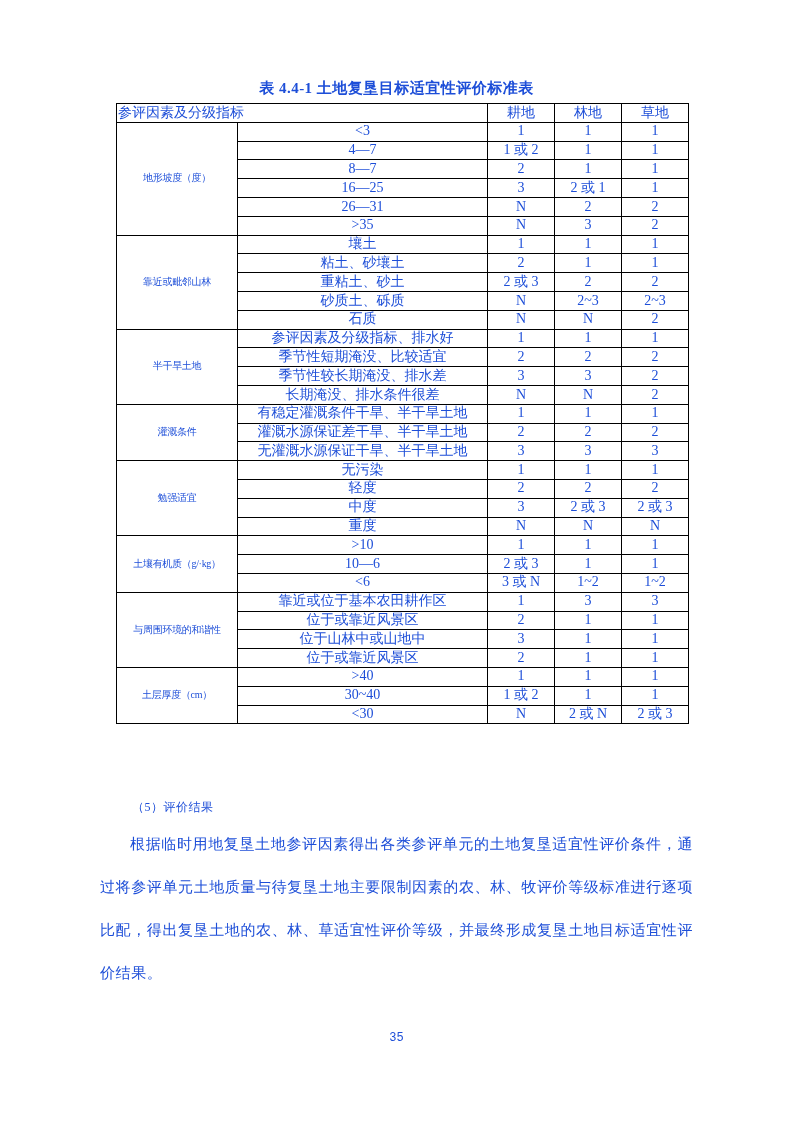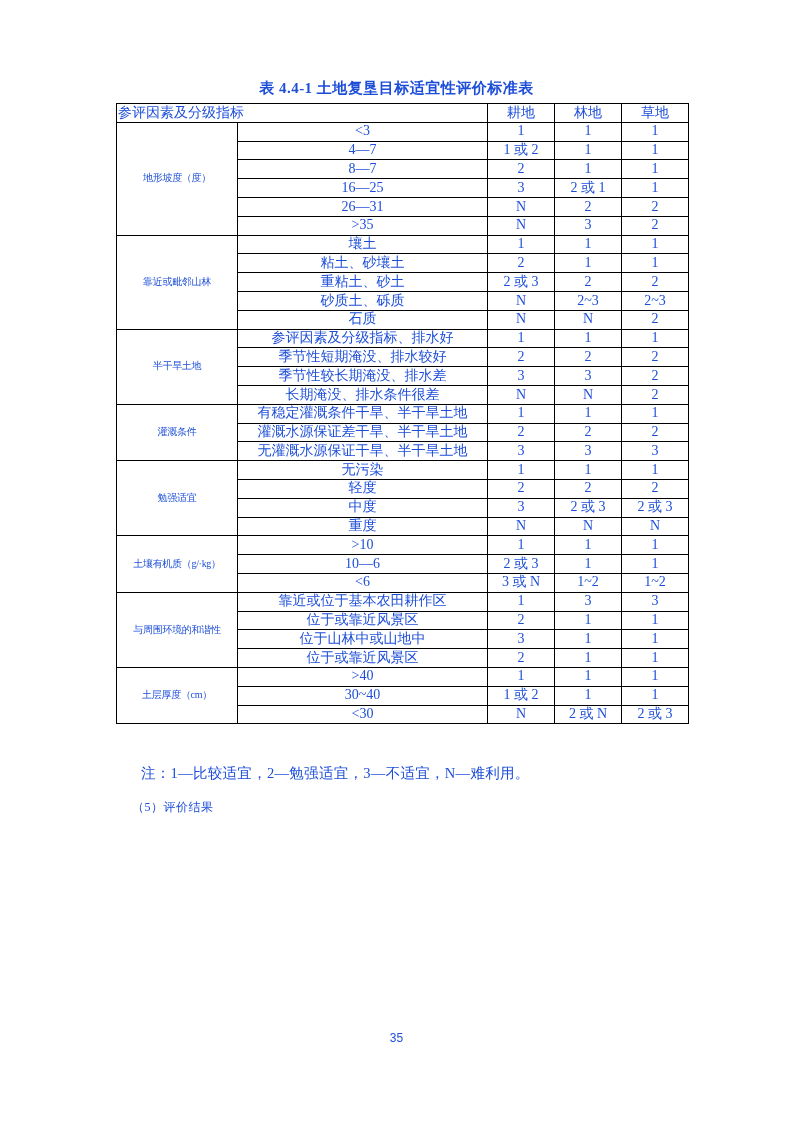--- a/index.html
+++ b/index.html
@@ -77,21 +77,21 @@
     text-indent: 2em;
     letter-spacing: 0.6px;
   }
   .page-number {
     position: absolute;
     top: 1031px;
     left: 0;
     width: 100%;
     text-align: center;
     font-size: 12px;
-    font-family: Liberation Sans, sans-serif;
+    font-family: Liberation Mono, monospace;
   }
 </style>
 </head>
 <body>
 
 <div class="page">
 
   <div class="table-title">表 4.4-1 土地复垦目标适宜性评价标准表</div>
 
   <table class="suit">
@@ -180,21 +180,21 @@
           <td class="val">2</td>
         </tr>
         <tr>
           <td class="factor" rowspan="4">半干旱土地</td>
           <td class="indicator">参评因素及分级指标、排水好</td>
           <td class="val">1</td>
           <td class="val">1</td>
           <td class="val">1</td>
         </tr>
         <tr>
-          <td class="indicator">季节性短期淹没、排水较好</td>
+          <td class="indicator">季节性短期淹没、比较适宜</td>
           <td class="val">2</td>
           <td class="val">2</td>
           <td class="val">2</td>
         </tr>
         <tr>
           <td class="indicator">季节性较长期淹没、排水差</td>
           <td class="val">3</td>
           <td class="val">3</td>
           <td class="val">2</td>
         </tr>
@@ -307,20 +307,20 @@
         </tr>
         <tr>
           <td class="indicator">&lt;30</td>
           <td class="val">N</td>
           <td class="val">2 或 N</td>
           <td class="val">2 或 3</td>
         </tr>
       </tbody>
   </table>
 
-  <div class="note">注：1—比较适宜，2—勉强适宜，3—不适宜，N—难利用。</div>
 
   <div class="heading">（5）评价结果</div>
 
+  <p class="para">根据临时用地复垦土地参评因素得出各类参评单元的土地复垦适宜性评价条件，通过将参评单元土地质量与待复垦土地主要限制因素的农、林、牧评价等级标准进行逐项比配，得出复垦土地的农、林、草适宜性评价等级，并最终形成复垦土地目标适宜性评价结果。</p>
 
   <div class="page-number">35</div>
 
 </div>
 
 </body></html>

